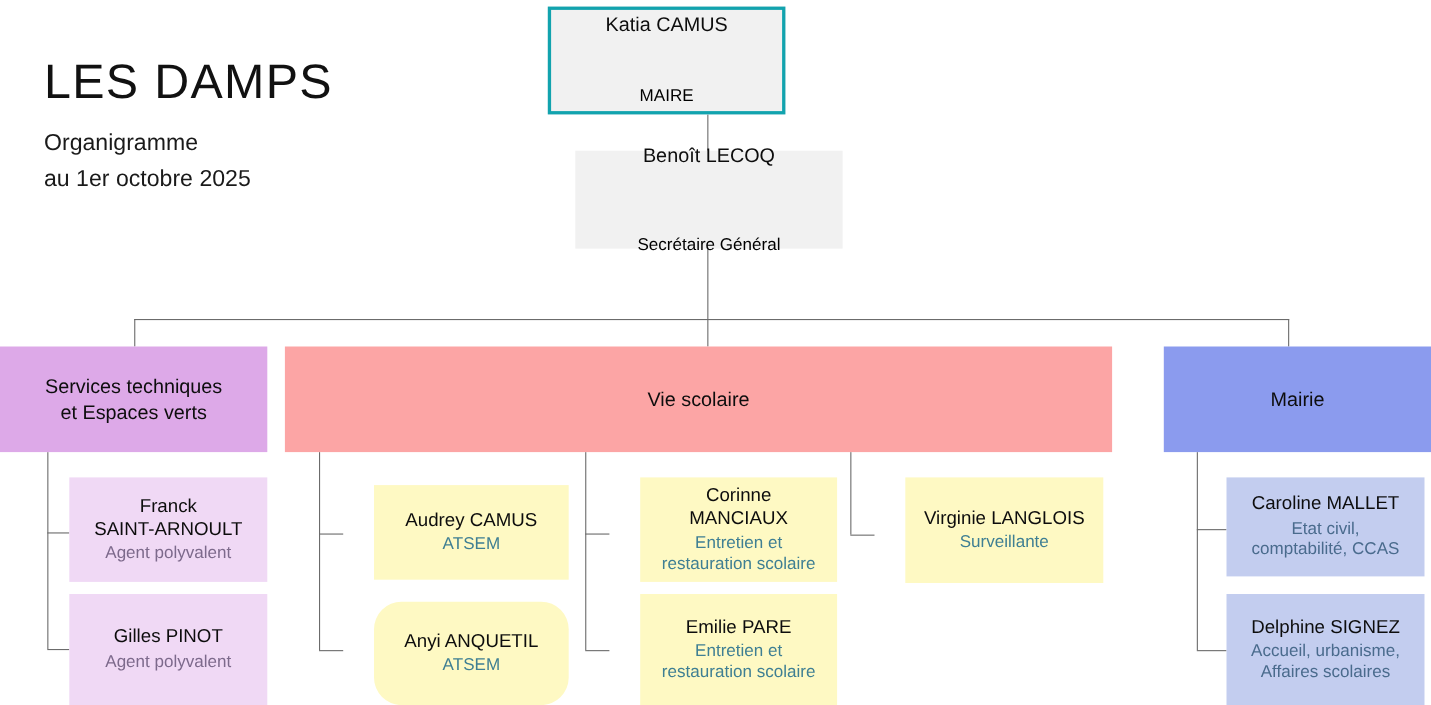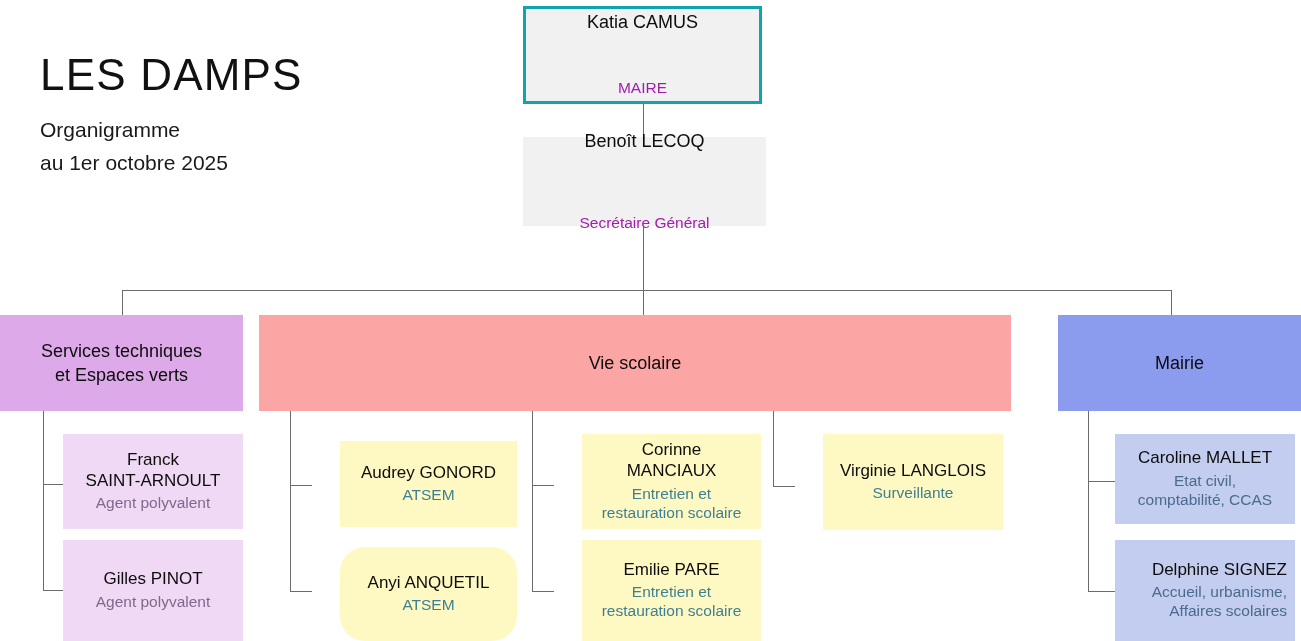--- a/index.html
+++ b/index.html
@@ -69,21 +69,21 @@
   }
 
   
   .exec {
     background: #f1f1f1;
   }
   .exec.primary {
     border: 3px solid #12a3ae;
   }
   .exec .nm { font-size: 18px; color: #0d0d0d; }
-  .exec .rl { color: #a21caf; margin-top: 45px; }
+  .exec .rl { color: #000000; margin-top: 45px; }
 
   
   .dept {
     justify-content: center;
   }
   .dept .nm {
     font-size: 18px;
     color: #0d0d0d;
     line-height: 1.35;
   }
@@ -142,21 +142,21 @@
   <div class="ln h" style="left:532px; top:485px; width:22px;"></div>
   <div class="ln h" style="left:532px; top:591px; width:22px;"></div>
 
   <div class="ln v" style="left:773px; top:411px; height:75px;"></div>
   <div class="ln h" style="left:773px; top:486px; width:22px;"></div>
 
   <div class="ln v" style="left:1088px; top:411px; height:180px;"></div>
   <div class="ln h" style="left:1088px; top:481px; width:27px;"></div>
   <div class="ln h" style="left:1088px; top:591px; width:27px;"></div>
 
-  <div class="node exec primary" style="left:523px; top:6px; width:239px; height:98px;">
+  <div class="node exec primary" style="left:498px; top:6px; width:216px; height:98px;">
     <div class="nm">Katia CAMUS</div>
     <div class="rl">MAIRE</div>
   </div>
 
   <div class="node exec" style="left:523px; top:137px; width:243px; height:89px;gap:16px;">
     <div class="nm">Benoît LECOQ</div>
     <div class="rl">Secrétaire Général</div>
   </div>
 
   <div class="node dept dept-tech" style="left:0px; top:315px; width:243px; height:96px;">
@@ -177,21 +177,21 @@
     <div class="nm">SAINT-ARNOULT</div>
     <div class="rl">Agent polyvalent</div>
   </div>
 
   <div class="node staff-tech" style="left:63px; top:540px; width:180px; height:101px;">
     <div class="nm">Gilles PINOT</div>
     <div class="rl">Agent polyvalent</div>
   </div>
 
   <div class="node staff-school" style="left:312px; top:441px; width:177px; height:86px;">
-    <div class="nm">Audrey GONORD</div>
+    <div class="nm">Audrey CAMUS</div>
     <div class="rl">ATSEM</div>
   </div>
 
   <div class="node staff-school" style="left:312px; top:547px; width:177px; height:94px;border-radius:25px;">
     <div class="nm">Anyi ANQUETIL</div>
     <div class="rl">ATSEM</div>
   </div>
 
   <div class="node staff-school" style="left:554px; top:434px; width:179px; height:95px;">
     <div class="nm">Corinne</div>
@@ -210,19 +210,19 @@
     <div class="nm">Virginie LANGLOIS</div>
     <div class="rl">Surveillante</div>
   </div>
 
   <div class="node staff-city" style="left:1115px; top:434px; width:180px; height:90px;">
     <div class="nm">Caroline MALLET</div>
     <div class="rl">Etat civil,</div>
     <div class="rl" style="margin-top:0;">comptabilité, CCAS</div>
   </div>
 
-  <div class="node staff-city" style="left:1115px; top:540px; width:180px; height:101px;align-items:flex-end;">
+  <div class="node staff-city" style="left:1115px; top:540px; width:180px; height:101px;">
     <div class="nm">Delphine SIGNEZ</div>
     <div class="rl">Accueil, urbanisme,</div>
     <div class="rl" style="margin-top:0;">Affaires scolaires</div>
   </div>
 
 </div>
 
 </body></html>

